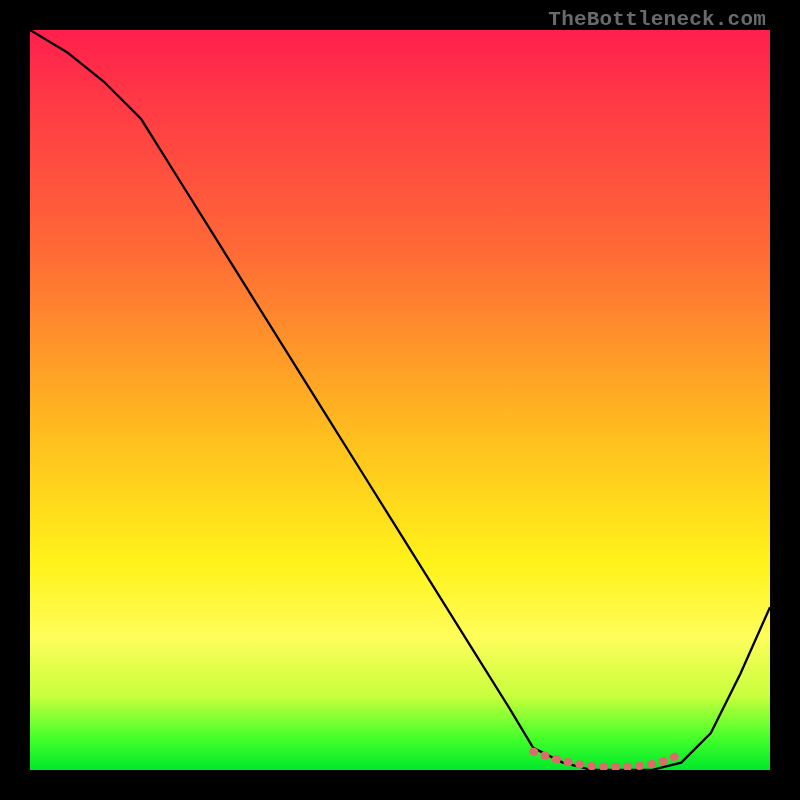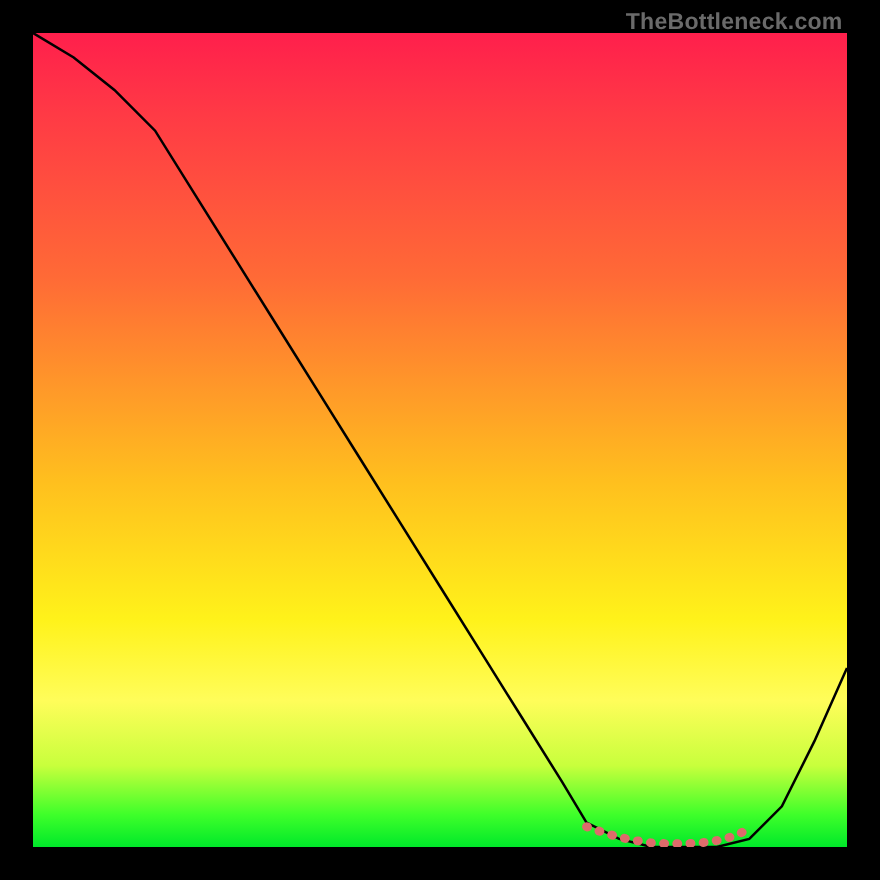--- a/index.html
+++ b/index.html
@@ -40,20 +40,21 @@
     );
   }
   .watermark {
     position: absolute;
     right: 34px;
     top: 8px;
     color: #6a6a6a;
     font-size: 21px;
     font-weight: 600;
     letter-spacing: 0.2px;
+    font-family: Liberation Mono, monospace;
   }
   svg.curve {
     position: absolute;
     left: 0;
     top: 0;
     width: 740px;
     height: 740px;
   }
 </style>
 </head>

